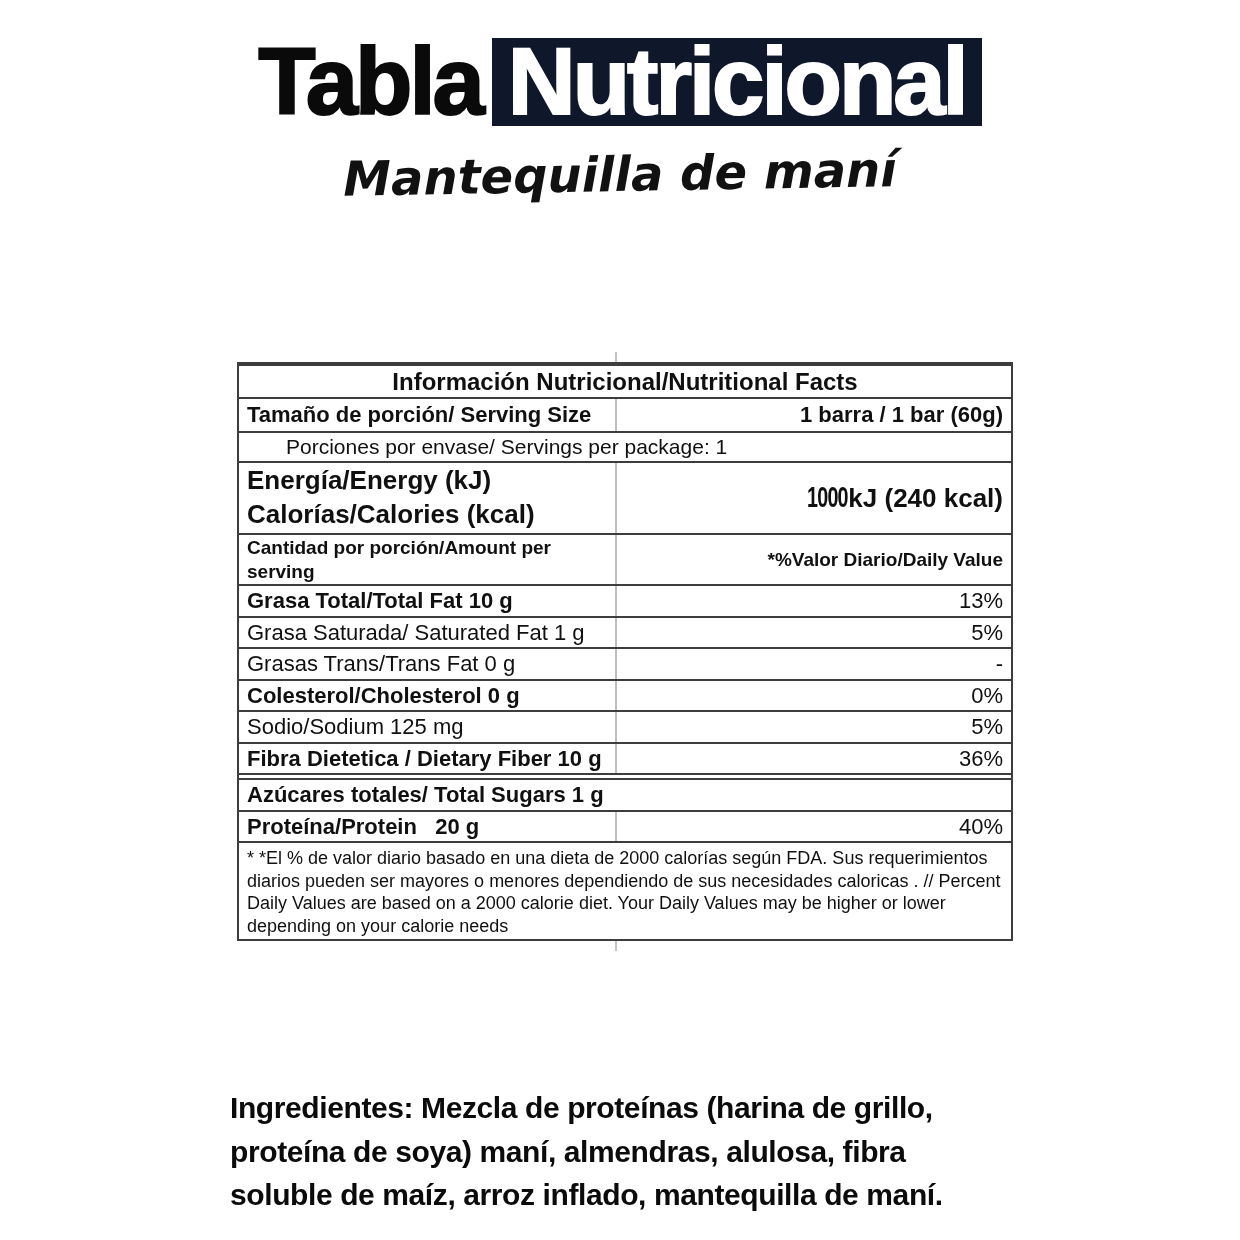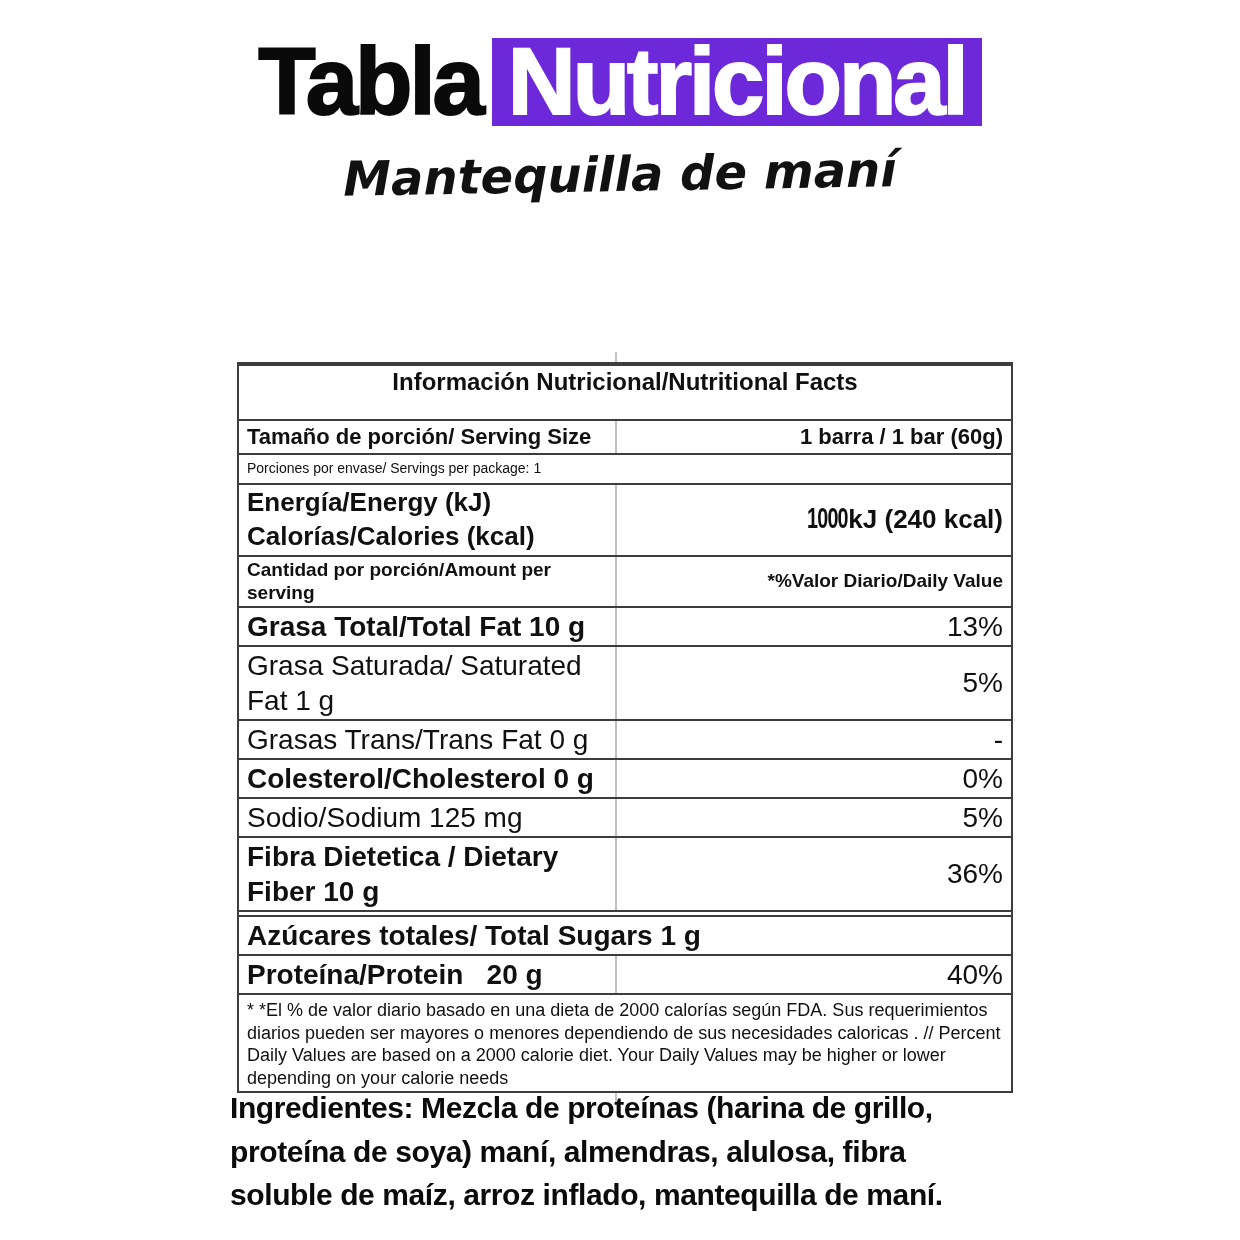--- a/index.html
+++ b/index.html
@@ -52,33 +52,33 @@
     border-right:2px solid #bfbfbf;
     white-space:pre-line; line-height:1.25;
   }
   .vcell { flex:1; text-align:right; }
   .merged .lcell { flex:1; border-right:none; }
   .bl .lcell { font-weight:bold; }
   .bv .vcell { font-weight:bold; }
 
   .r-title { min-height:33px; }
   .title-cell { flex:1; text-align:center; font-weight:bold; font-size:24px; }
-  .r-serving   { min-height:34px; font-size:22px;margin-top:22px; }
-  .r-porciones { min-height:30px; font-size:14px; }
+  .r-serving   { min-height:34px; font-size:22px; }
+  .r-porciones { min-height:30px; font-size:21px;padding-left:39px; }
   .r-energy    { min-height:71px; font-size:26px; }
   .r-energy .lcell { align-items:center; line-height:1.3; }
   .r-energy .vcell { white-space:nowrap; }
   .num-cond {
     display:inline-block;
     transform:scaleX(0.76) scaleY(1.1);
     transform-origin:100% 78%;
     letter-spacing:-1px;
   }
   .r-amount { min-height:28px; font-size:19px; }
-  .r-nutrient { font-size:28px; }
+  .r-nutrient { font-size:22px; }
   .r-fat, .r-satfat, .r-transfat, .r-chol, .r-fiber { min-height:31px; }
   .r-sodium { min-height:29px; }
   .r-carb { min-height:48px; align-items:flex-end; }
   .r-carb .vcell { padding-bottom:4px; }
   .r-sugars { min-height:32px; border-top:7px double #3d3d3d; }
   .r-protein { min-height:29px; }
   .r-footnote { font-size:18px; line-height:1.26; }
   .r-footnote .lcell { display:block; padding:4px 8px 2px; white-space:normal; }
 
   
@@ -93,21 +93,21 @@
     line-height:1.45; color:#0b0b0b;
   }
 </style>
 </head>
 <body>
 
 <div class="canvas">
 
   <div class="title-row">
     <span class="t-plain">Tabla</span>
-    <span class="t-box" style="background-color: #6d28d9;"><span class="t-boxed">Nutricional</span></span>
+    <span class="t-box" style="background-color: #0f172a;"><span class="t-boxed">Nutricional</span></span>
   </div>
 
   <div class="subtitle">Mantequilla de maní</div>
 
   <div class="ntable">
     <div class="stub stub-top"></div>
     <div class="stub stub-bottom"></div>
 
     <div class="trow r-title merged">
       <div class="cell title-cell">Información Nutricional/Nutritional Facts</div>

